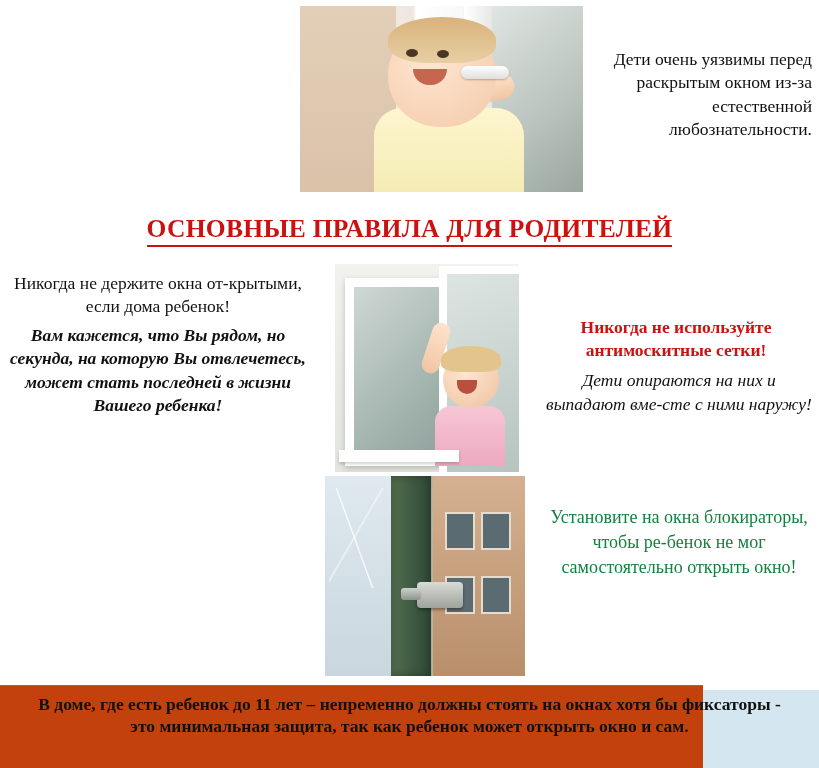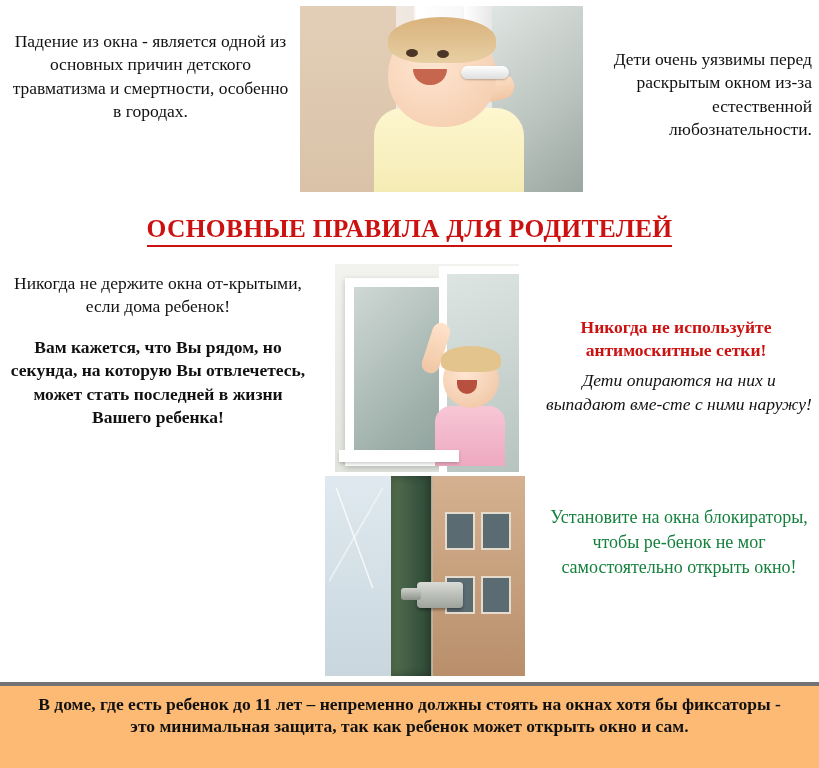--- a/index.html
+++ b/index.html
@@ -175,22 +175,23 @@
     position: absolute;
     left: 8px;
     top: 272px;
     width: 300px;
     text-align: center;
     font-size: 17.5px;
     line-height: 1.34;
     color: #111111;
   }
   .mid-left .italic-block {
+    font-style: italic;
     font-weight: bold;
-    margin-top: 17px;
+    margin-top: 5px;
   }
   .left-warning {
     position: absolute;
     left: 10px;
     top: 548px;
     width: 296px;
     text-align: center;
     font-size: 17.5px;
     font-weight: bold;
     color: #cc1111;
@@ -360,24 +361,24 @@
     width: 26px; height: 34px;
     background: #5b6b72;
     border: 2px solid #e6dccd;
   }
 
   
   .bottom-band {
     position: absolute;
     left: 0;
     bottom: 0;
-    width: 819px;
+    width: 703px;
     height: 82px;
-    background: #fdba74;
-    border-top: 4px solid #737373;
+    background: #c2410c;
+    border-top: 1px solid #737373;
   }
   .bottom-text {
     position: absolute;
     left: 30px;
     top: 8px;
     width: 759px;
     text-align: center;
     font-size: 17.5px;
     font-weight: bold;
     color: #111111;
@@ -392,21 +393,20 @@
     background: #d4e6ef;
   }
 </style>
 </head>
 <body>
 
 <div class="poster">
 
   <div class="top-row">
 
-    <div class="top-left-text">Падение из окна - является одной из основных причин детского травматизма и смертности, особенно в городах.</div>
 
     <div class="photo photo-top">
       <div class="ph1-bg"></div>
       <div class="ph1-wall"></div>
       <div class="ph1-frame"></div>
       <div class="ph1-glass"></div>
       <div class="ph1-body"></div>
       <div class="ph1-arm"></div>
       <div class="ph1-head"></div>
       <div class="ph1-hair"></div>

